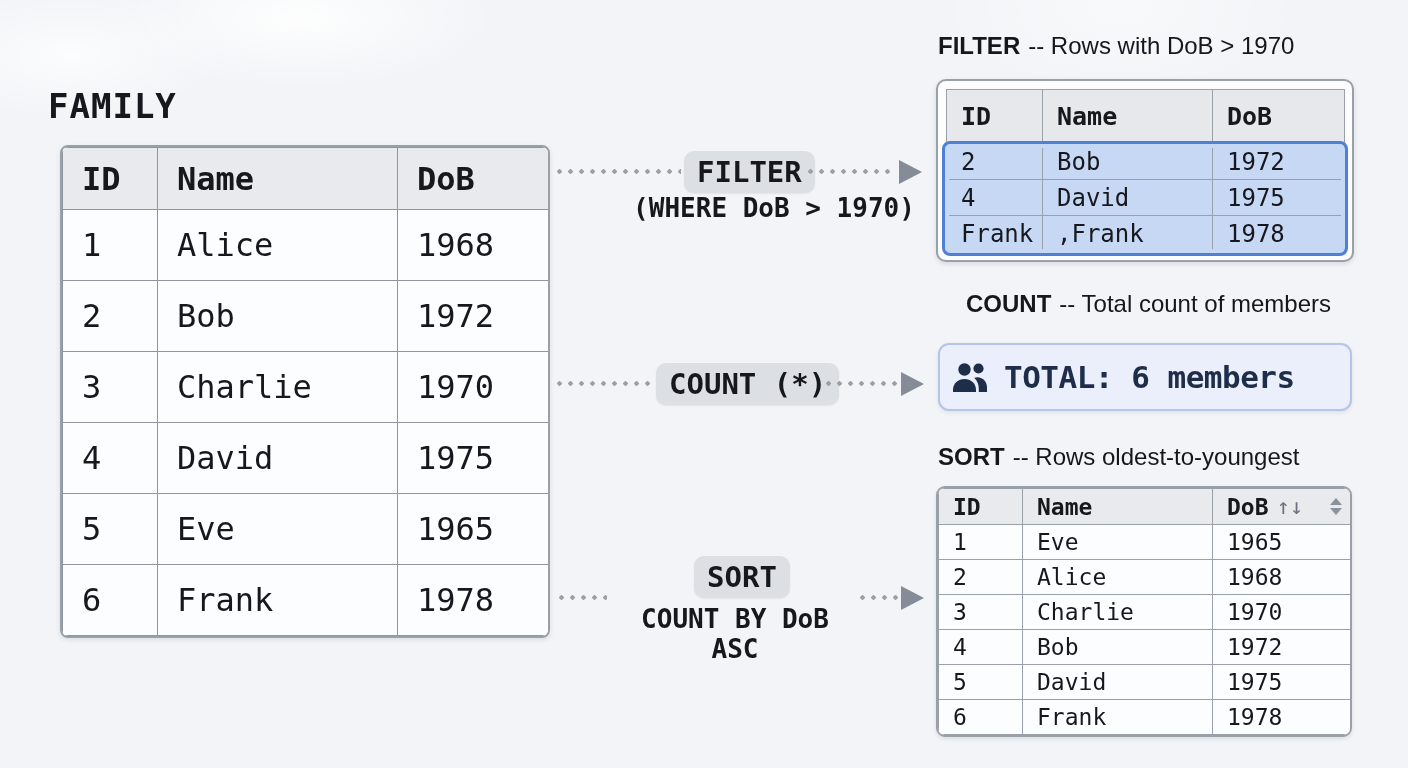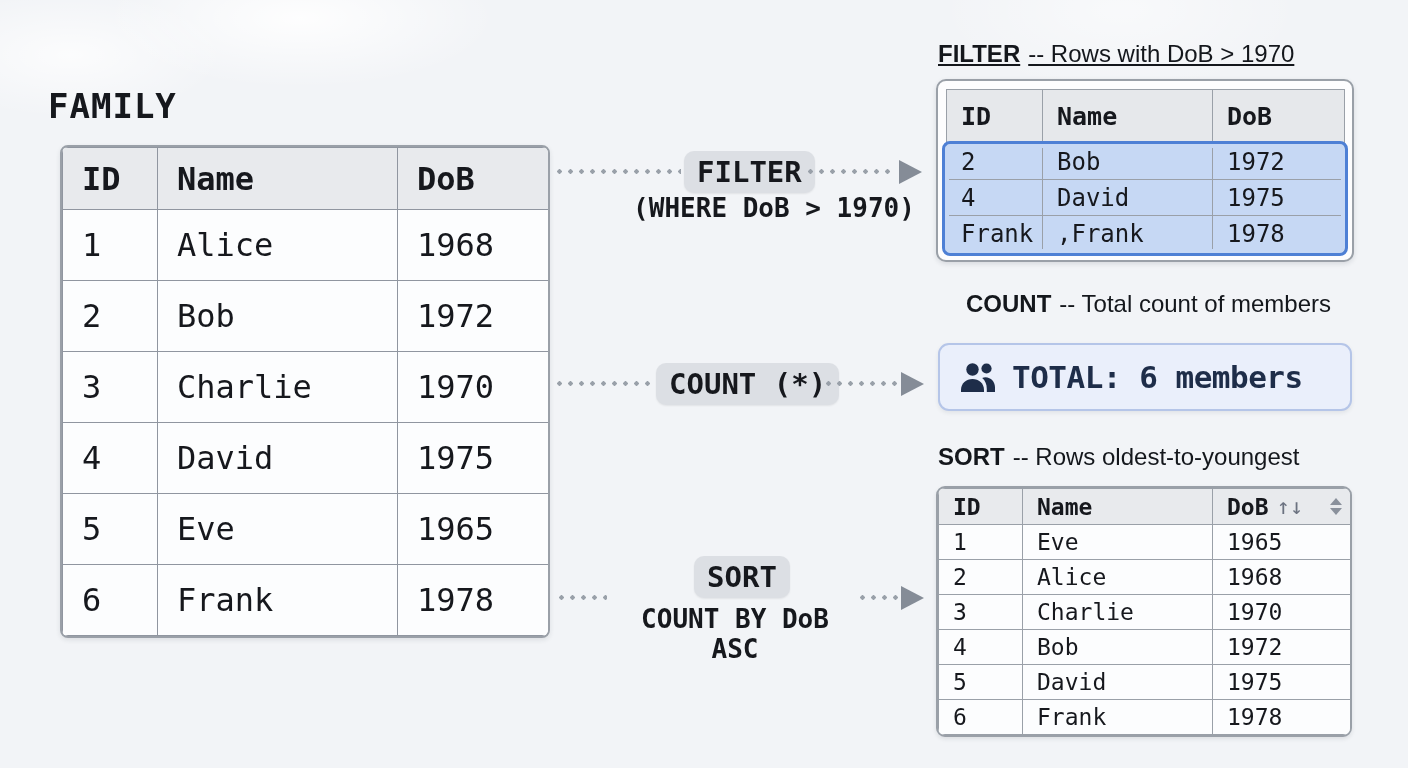--- a/index.html
+++ b/index.html
@@ -70,21 +70,21 @@
     position:absolute; left:4px; right:4px; top:60px; bottom:4px;
     border:3px solid #4e80d5; border-radius:8px;
     box-shadow:inset 0 0 0 4px #c6d8f4;
     pointer-events:none;
   }
 
   
   .count-panel {
     position:absolute; left:938px; top:343px; width:414px; height:68px;
     background:#eaeffb; border:2px solid #b5c5e8; border-radius:11px;
-    display:flex; align-items:center; padding-left:19px; gap:15px;
+    display:flex; align-items:center; padding-left:11px; gap:15px;
     box-shadow:0 2px 4px rgba(25,35,50,.08);
   }
   .count-text { font-size:31px; font-weight:700; color:#1e2d49; letter-spacing:-0.5px; }
   .members-icon svg { display:block; }
 
   
   .sort-wrap {
     position:absolute; left:936px; top:486px; width:416px;
     border:2px solid #9aa0a8; border-radius:9px; overflow:hidden;
     background:#fcfdfe; box-shadow:0 2px 4px rgba(25,35,50,.10);
@@ -164,21 +164,21 @@
   <div class="op-pill" style="left:656px; top:363px;">COUNT (*)</div>
   <div class="dotline" style="left:826px; top:381px; width:72px;"></div>
   <div class="arrowhead" style="left:901px; top:372px;"></div>
 
   <div class="op-pill" style="left:694px; top:556px;">SORT</div>
   <div class="dotline" style="left:559px; top:595px; width:48px;"></div>
   <div class="dotline" style="left:860px; top:595px; width:40px;"></div>
   <div class="arrowhead" style="left:901px; top:586px;"></div>
   <div class="op-sub" style="left:610px; top:604px; width:250px;">COUNT BY DoB ASC</div>
 
-  <div class="result-heading" style="left:938px; top:40px;text-decoration:underline;">
+  <div class="result-heading" style="left:938px; top:32px;">
     <span class="kw">FILTER</span><span class="rest">-- Rows with DoB &gt; 1970</span>
   </div>
   <div class="filter-panel">
     <table class="filter-table">
       <colgroup>
           <col style="width:96px">
           <col style="width:170px">
           <col style="width:132px">
         </colgroup>
       <thead>

